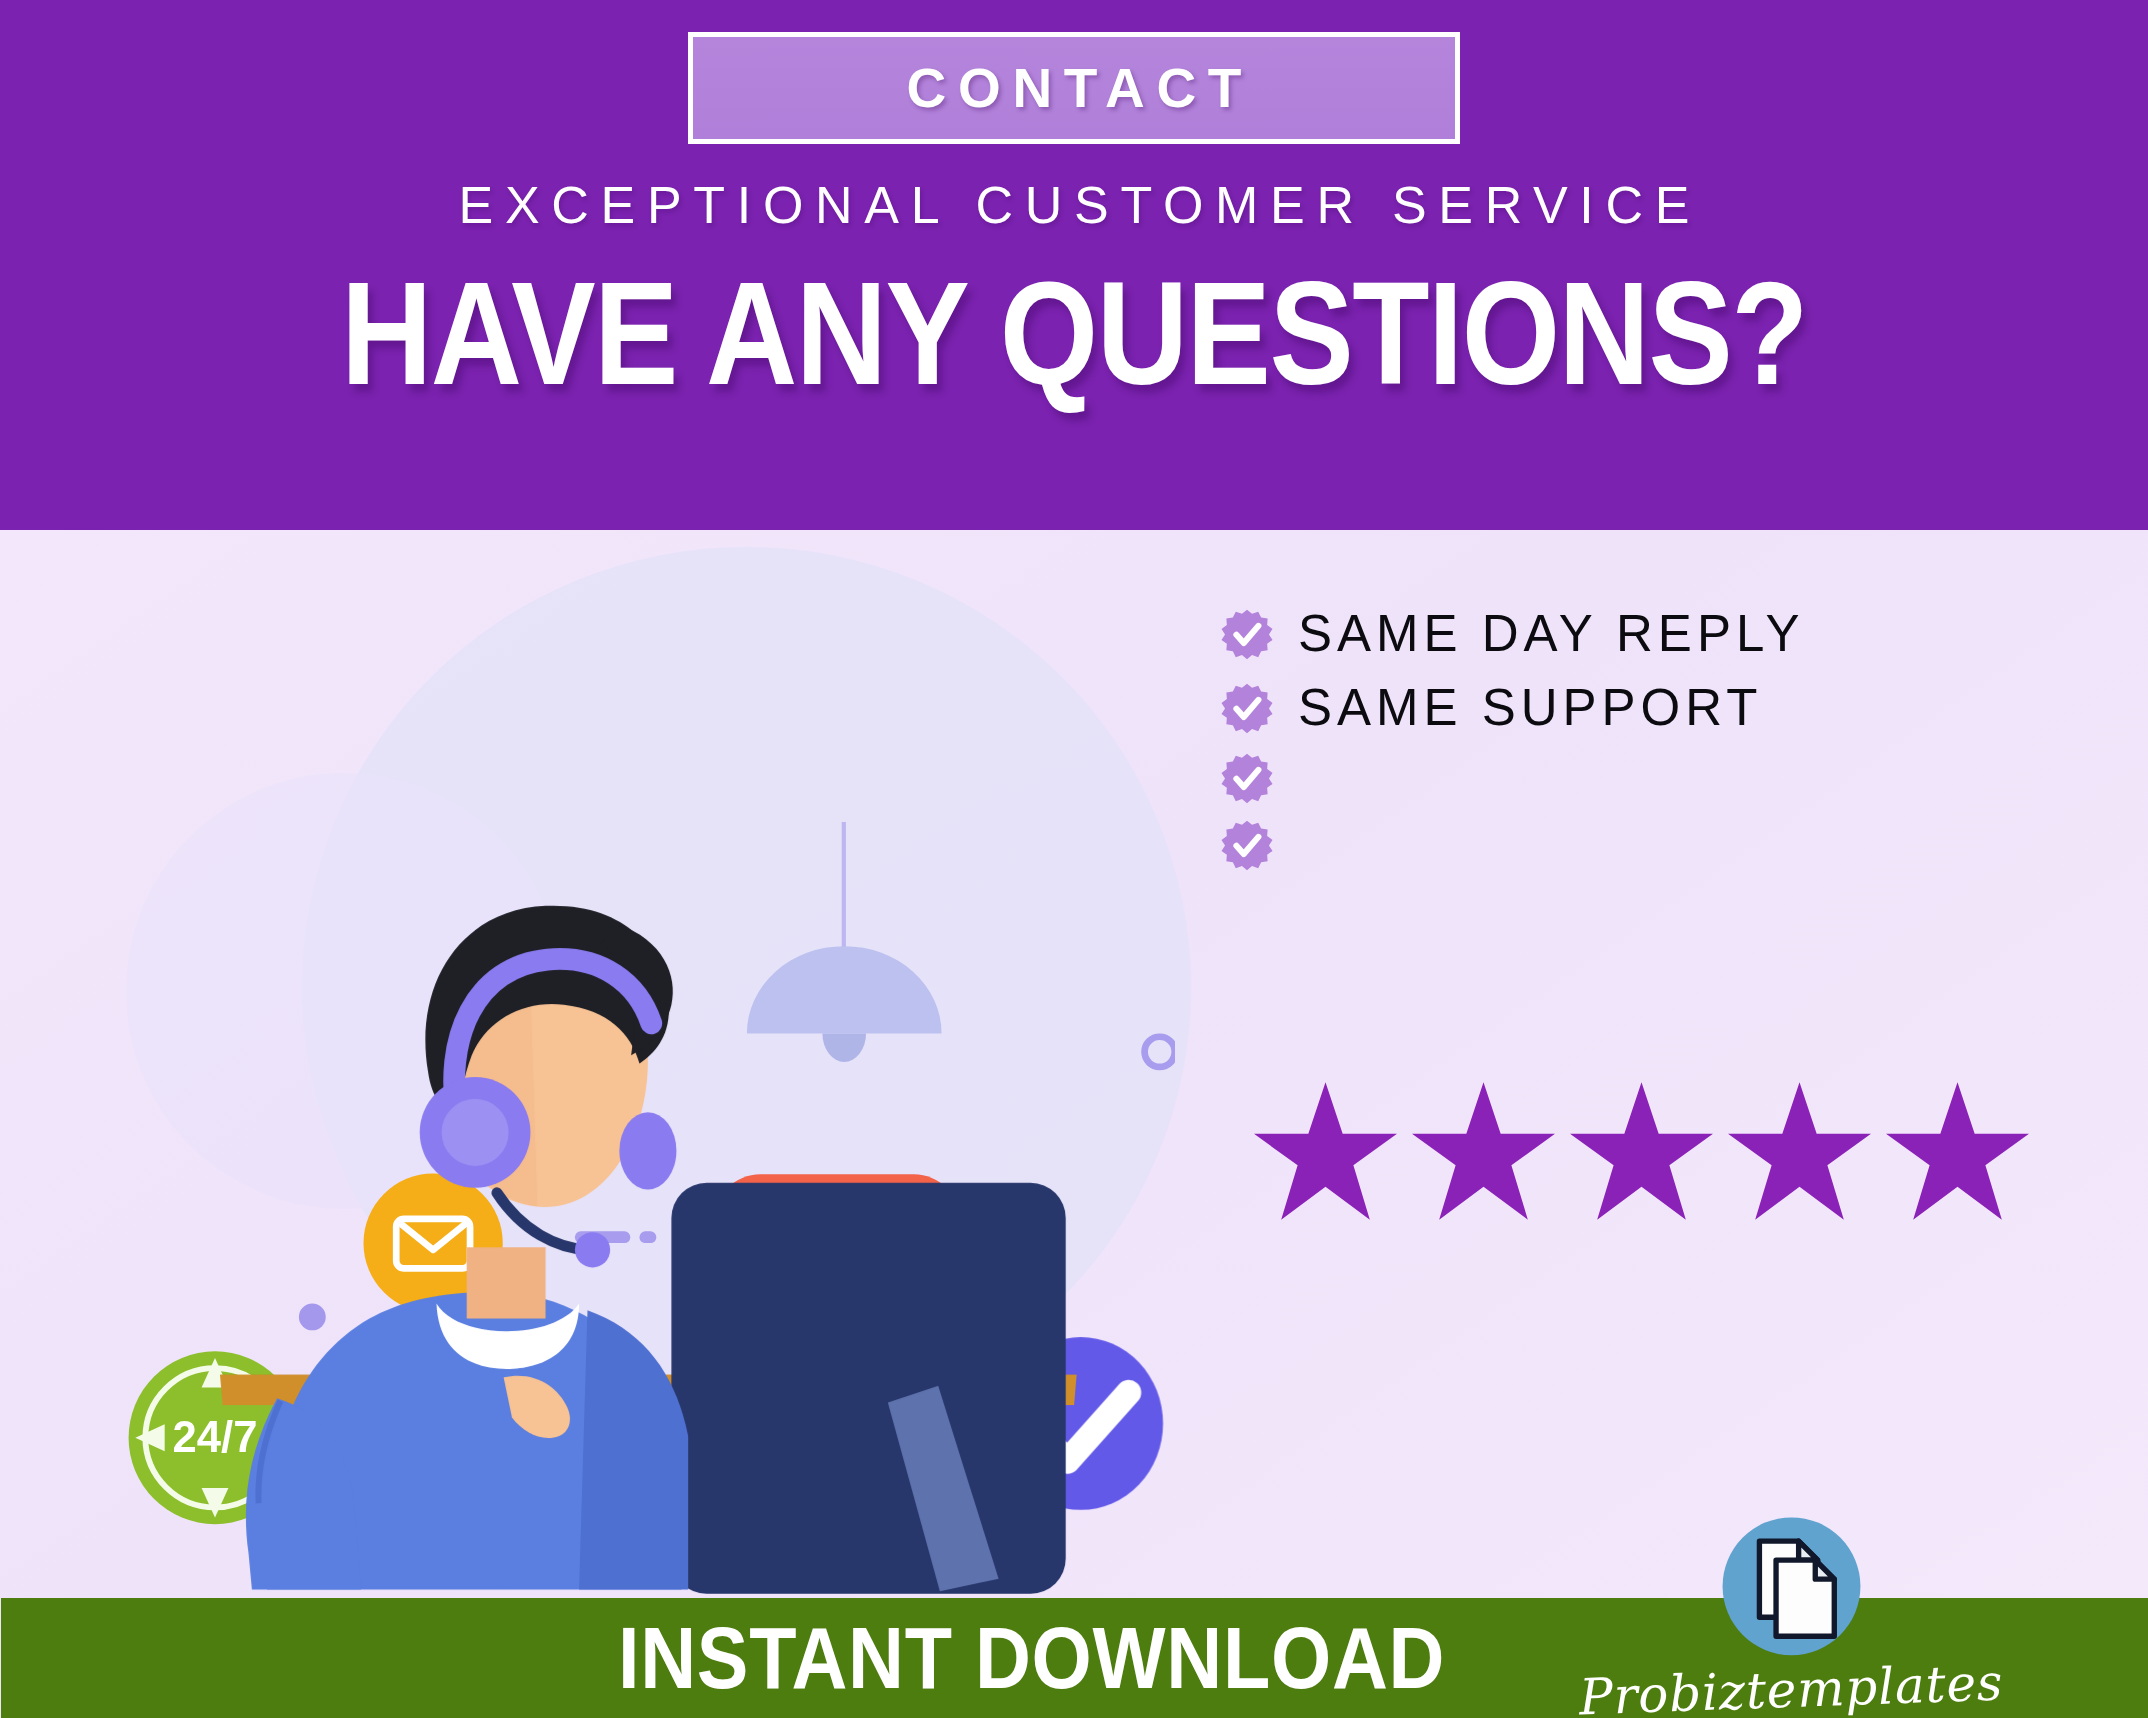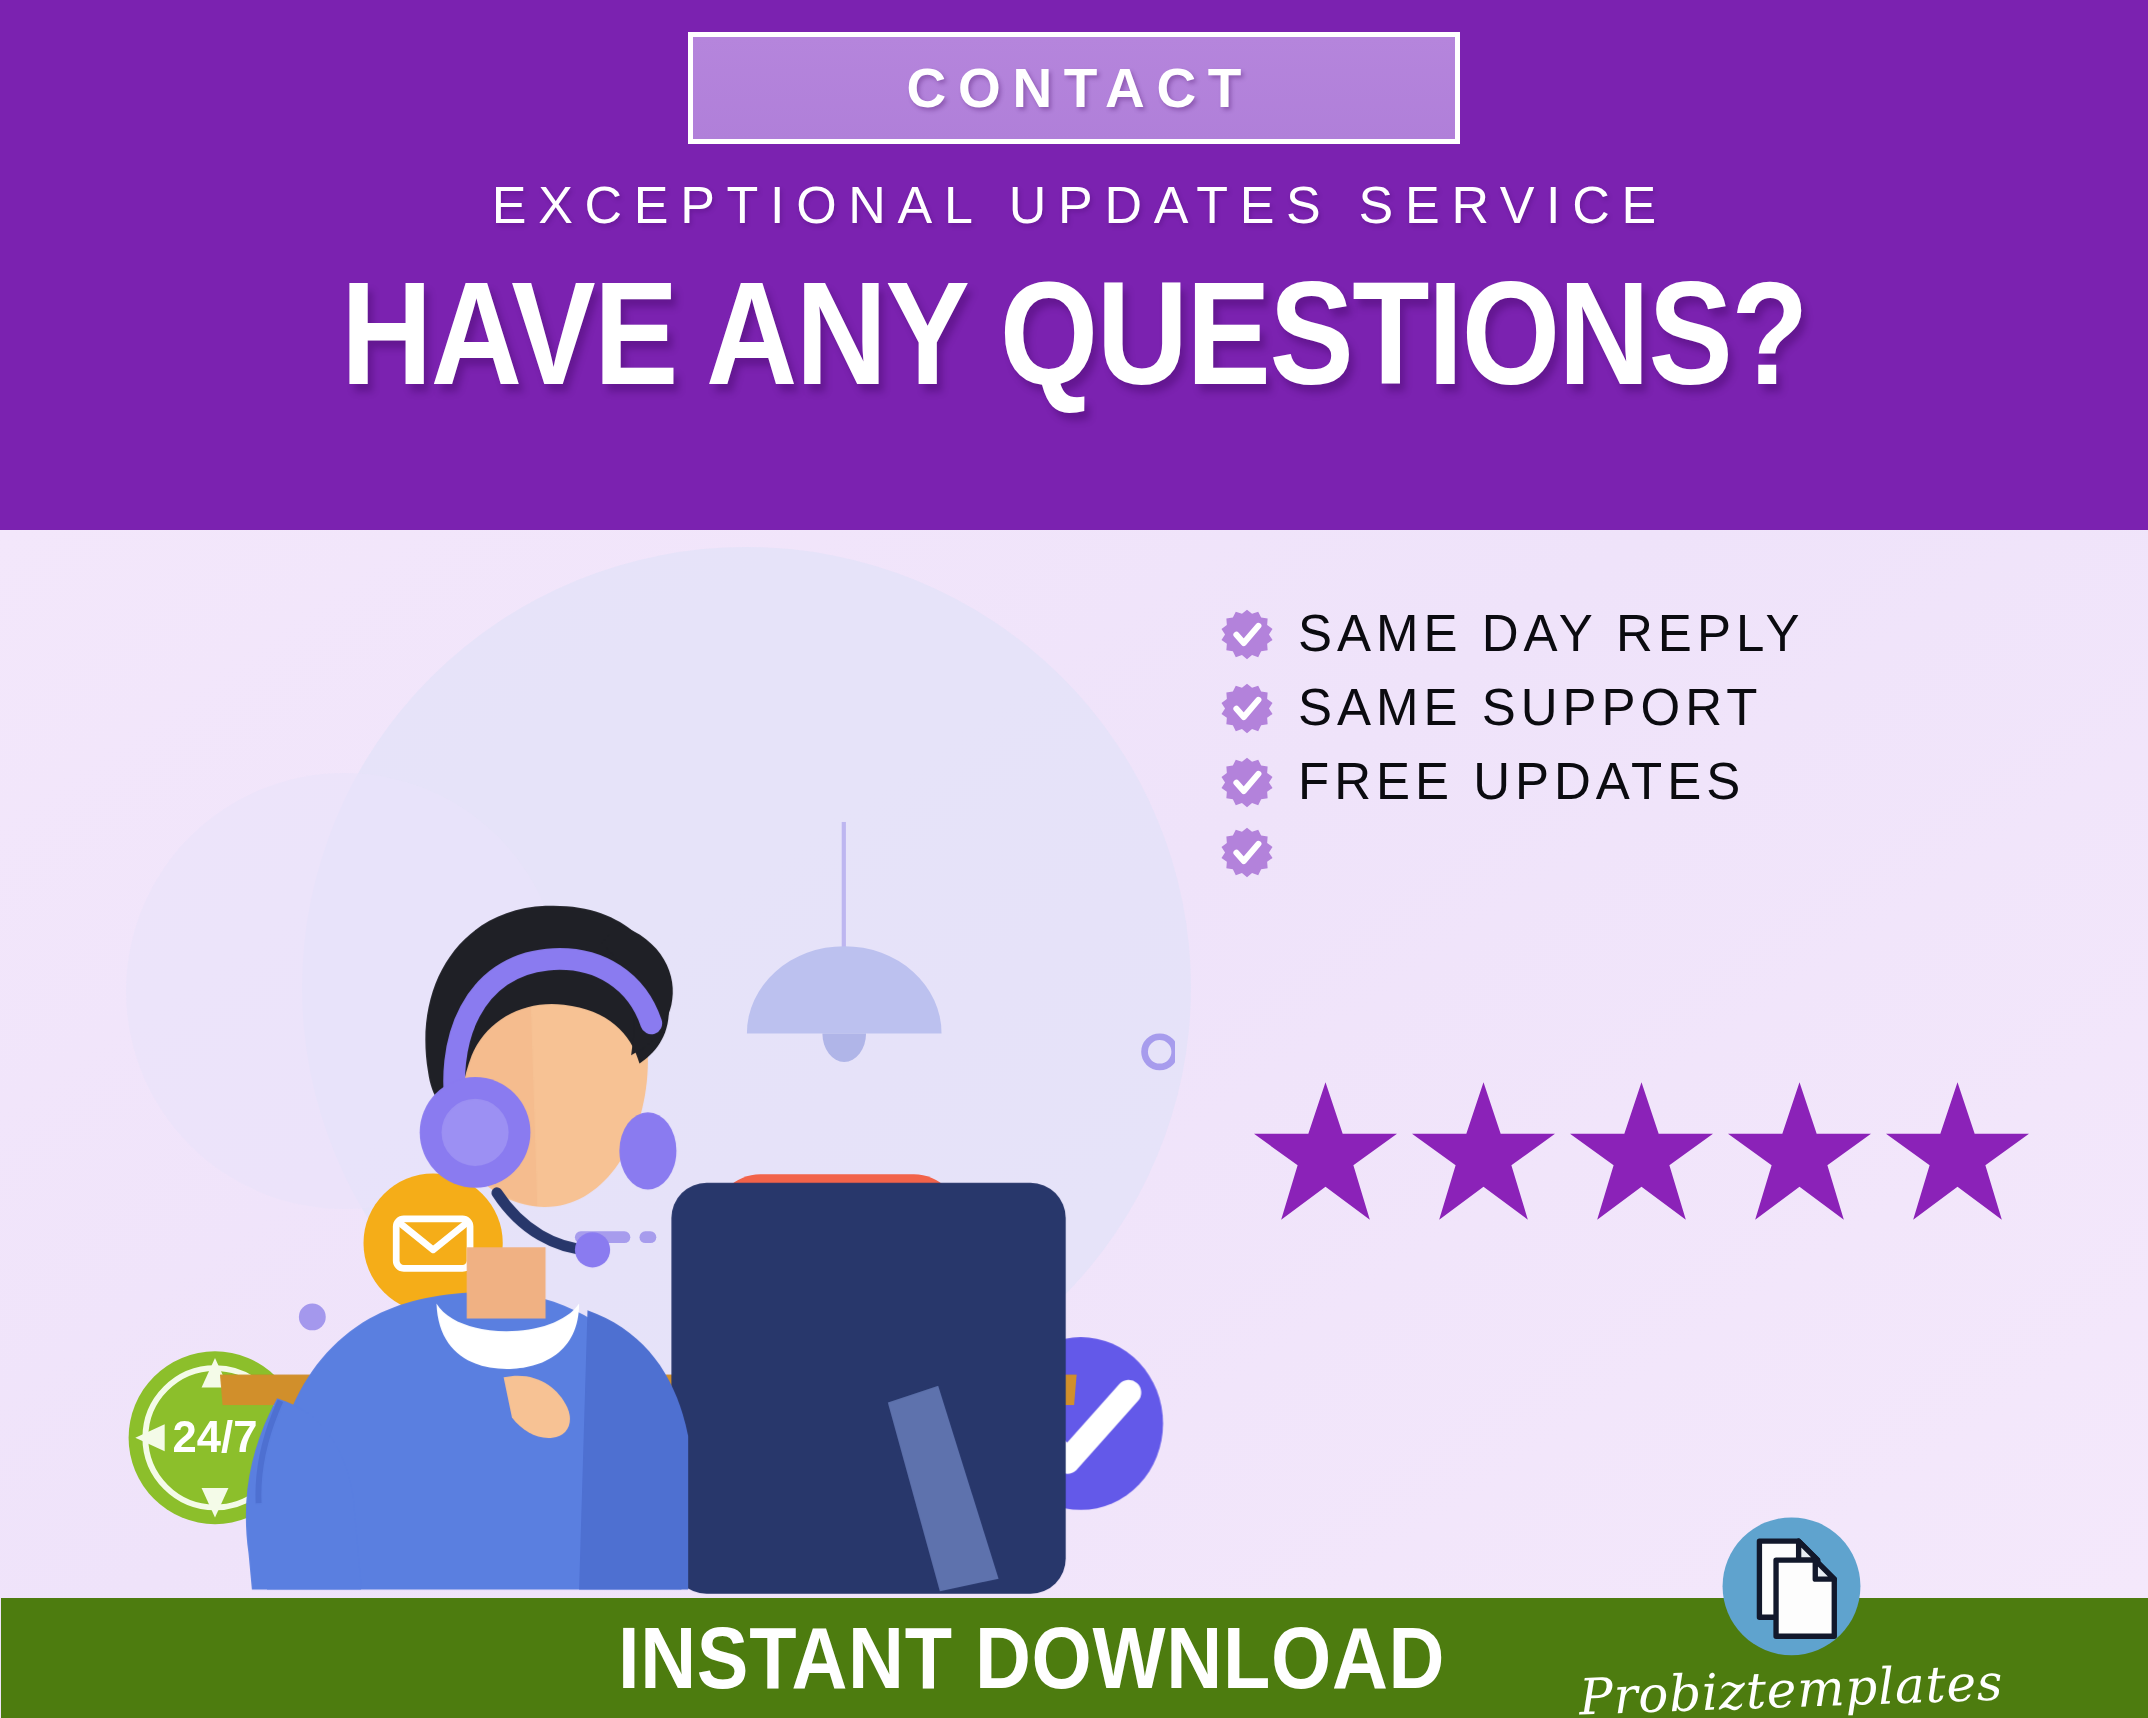--- a/index.html
+++ b/index.html
@@ -133,21 +133,21 @@
 <body>
 
 <div class="page">
 
   <div class="header">
 
     <div class="contact-badge">
       <span class="contact-badge-text">CONTACT</span>
     </div>
 
-    <div class="subtitle">EXCEPTIONAL UPDATES SERVICE</div>
+    <div class="subtitle">EXCEPTIONAL CUSTOMER SERVICE</div>
 
     <div class="headline">HAVE ANY QUESTIONS?</div>
   </div>
 
   <div class="stage">
 
     <div class="bg-blob"></div>
     <div class="bg-blob2"></div>
 
     <svg class="illus" viewBox="0 0 1400 1273">
@@ -286,21 +286,20 @@
           <path d="M19 33 L28 43 L46 22" fill="none" stroke="#FFFFFF" stroke-width="7.5" stroke-linecap="round" stroke-linejoin="round"></path>
         </svg>
         <span class="feature-label">SAME SUPPORT</span>
       </div>
 
       <div class="feature-row">
         <svg class="badge-check" viewBox="0 0 64 64">
           <path d="M32 2 l6.2 5.1 7.6 -2.6 3.6 7.2 8 1.2 -0.6 8.1 6.6 4.7 -4.4 6.8 4.4 6.8 -6.6 4.7 0.6 8.1 -8 1.2 -3.6 7.2 -7.6 -2.6 -6.2 5.1 -6.2 -5.1 -7.6 2.6 -3.6 -7.2 -8 -1.2 0.6 -8.1 -6.6 -4.7 4.4 -6.8 -4.4 -6.8 6.6 -4.7 -0.6 -8.1 8 -1.2 3.6 -7.2 7.6 2.6 z" fill="#B382DB"></path>
           <path d="M19 33 L28 43 L46 22" fill="none" stroke="#FFFFFF" stroke-width="7.5" stroke-linecap="round" stroke-linejoin="round"></path>
         </svg>
-        <span class="feature-label">FREE UPDATES</span>
       </div>
 
       <div class="feature-row">
         <svg class="badge-check" viewBox="0 0 64 64">
           <path d="M32 2 l6.2 5.1 7.6 -2.6 3.6 7.2 8 1.2 -0.6 8.1 6.6 4.7 -4.4 6.8 4.4 6.8 -6.6 4.7 0.6 8.1 -8 1.2 -3.6 7.2 -7.6 -2.6 -6.2 5.1 -6.2 -5.1 -7.6 2.6 -3.6 -7.2 -8 -1.2 0.6 -8.1 -6.6 -4.7 4.4 -6.8 -4.4 -6.8 6.6 -4.7 -0.6 -8.1 8 -1.2 3.6 -7.2 7.6 2.6 z" fill="#B382DB"></path>
           <path d="M19 33 L28 43 L46 22" fill="none" stroke="#FFFFFF" stroke-width="7.5" stroke-linecap="round" stroke-linejoin="round"></path>
         </svg>
       </div>
     </div>
 

